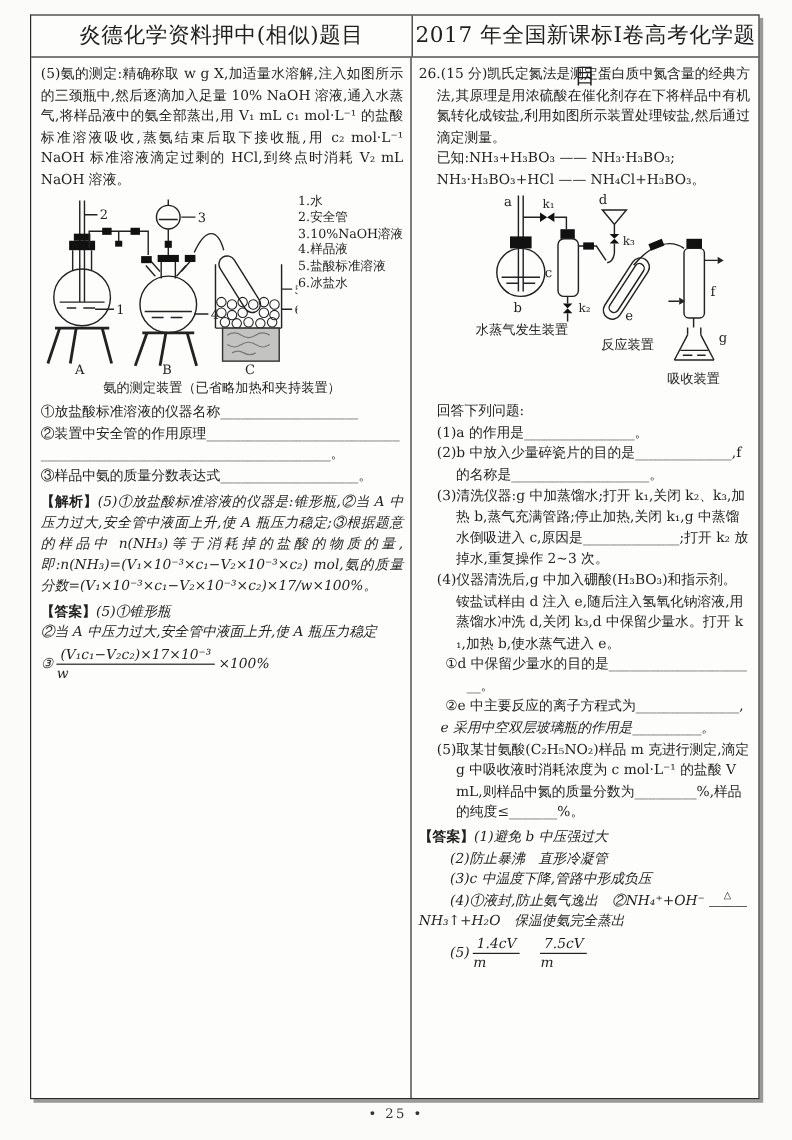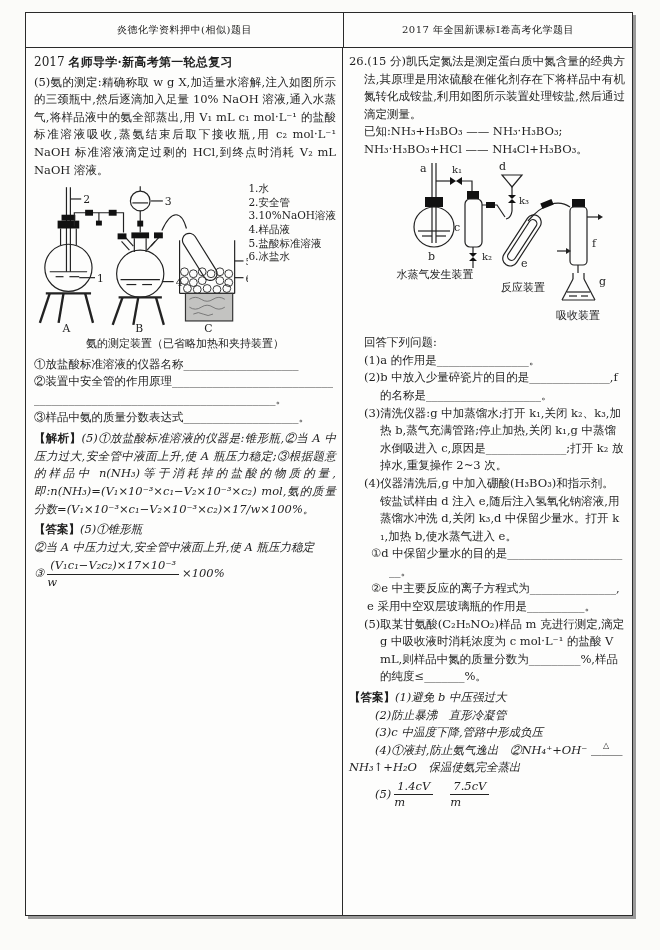--- a/index.html
+++ b/index.html
@@ -2,21 +2,21 @@
 <html><head>
 <meta charset="utf-8">
 <style>
   html,body{margin:0;padding:0;}
   .page{width:660px;height:950px;background:#fbfbf9;position:relative;
         font-family:"DejaVu Serif","Liberation Serif",serif;color:#1f1f1f;overflow:hidden;}
   .sheet{position:absolute;left:25px;top:12px;width:606px;height:902px;
          border:1.6px solid #2a2a2a;box-shadow:3px 3px 0 #9a9a9a;background:#fdfdfc;
          display:flex;flex-direction:column;}
   .thead{height:34px;border-bottom:1.3px solid #2a2a2a;display:flex;flex:none;}
-  .th{line-height:34px;text-align:center;font-size:10px;letter-spacing:.5px;}
+  .th{line-height:34px;text-align:center;font-size:18px;letter-spacing:.5px;}
   .th.l{width:317px;border-right:1.3px solid #2a2a2a;}
   .th.r{flex:1;}
   .tbody{flex:1;display:flex;min-height:0;}
   .col{font-size:11.5px;line-height:17.6px;}
   .colL{width:317px;border-right:1.3px solid #2a2a2a;padding:5px 6px 0 8px;box-sizing:border-box;}
   .colR{flex:1;padding:5px 8px 0 6px;box-sizing:border-box;}
   p{margin:0;}
   .just{text-align:justify;}
   .title{font-size:12px;margin:1px 0 2px;}
   .title b{letter-spacing:.3px;}
@@ -24,21 +24,21 @@
   .kai{font-style:italic;}
   .lbl{font-style:normal;font-weight:bold;}
   .diagRow{display:flex;margin:3px 0 0;}
   .legend{font-size:10.5px;line-height:13.6px;white-space:nowrap;}
   .capL{text-align:center;font-size:11px;margin:1px 0 3px;}
   .hang26{padding-left:15px;text-indent:-15px;}
   .eq{padding-left:15px;}
   .prompt{padding-left:15px;margin-top:2px;}
   .item{padding-left:31px;text-indent:-16px;word-break:break-all;}
   .sub{padding-left:40px;text-indent:-18px;word-break:break-all;}
-  .subc{padding-left:40px;text-indent:-22px;word-break:break-all;}
+  .subc{padding-left:40px;text-indent:-22px;word-break:break-all;font-style:italic;}
   .ansBlock{margin-top:3px;}
   .ansind{padding-left:26px;}
   .a4b{padding-left:0;font-style:italic;}
   .frac{display:inline-block;text-align:left;vertical-align:middle;line-height:1.15;margin:0 3px;}
   .frac .num{display:block;border-bottom:1px solid #222;padding:0 3px 1px;}
   .frac .den{display:block;padding-top:1px;}
   .fracrow{margin-top:3px;}
   .fr2{margin-left:14px;}
   .eqmark{display:inline-flex;flex-direction:column;align-items:center;vertical-align:middle;margin-left:3px;}
   .eqmark .tri{font-size:8px;line-height:8px;}
@@ -54,21 +54,20 @@
   <div class="sheet">
 
     <div class="thead">
       <div class="th l">炎德化学资料押中(相似)题目</div>
       <div class="th r">2017 年全国新课标Ⅰ卷高考化学题目</div>
     </div>
 
     <div class="tbody">
 
       <div class="col colL">
-        <p class="title"><span>2017 </span><b>名师导学·新高考第一轮总复习</b></p>
 
         <p class="just">(5)氨的测定:精确称取 w g X,加适量水溶解,注入如图所示的三颈瓶中,然后逐滴加入足量 10% NaOH 溶液,通入水蒸气,将样品液中的氨全部蒸出,用 V₁ mL c₁ mol·L⁻¹ 的盐酸标准溶液吸收,蒸氨结束后取下接收瓶,用 c₂ mol·L⁻¹ NaOH 标准溶液滴定过剩的 HCl,到终点时消耗 V₂ mL NaOH 溶液。</p>
 
         <div class="diagRow">
           <svg width="218" height="152" viewBox="0 0 218 152">
             <g stroke="#222" fill="none" stroke-width="1.2">
 
               <line x1="33" y1="4" x2="33" y2="90"></line>
               <line x1="37" y1="4" x2="37" y2="90"></line>
               <line x1="37" y1="16" x2="48" y2="16"></line>
@@ -298,13 +297,14 @@
               </span></p>
           <p class="a4b kai">NH₃↑+H₂O　保温使氨完全蒸出</p>
           <p class="ansind kai fracrow">
             <span>(5)</span><span class="frac"><span class="num">1.4cV</span><span class="den">m</span></span><span class="frac fr2"><span class="num">7.5cV</span><span class="den">m</span></span>
           </p>
         </div>
       </div>
     </div>
   </div>
 
+  <div class="pageno">• 25 •</div>
 </div>
 
 </body></html>

